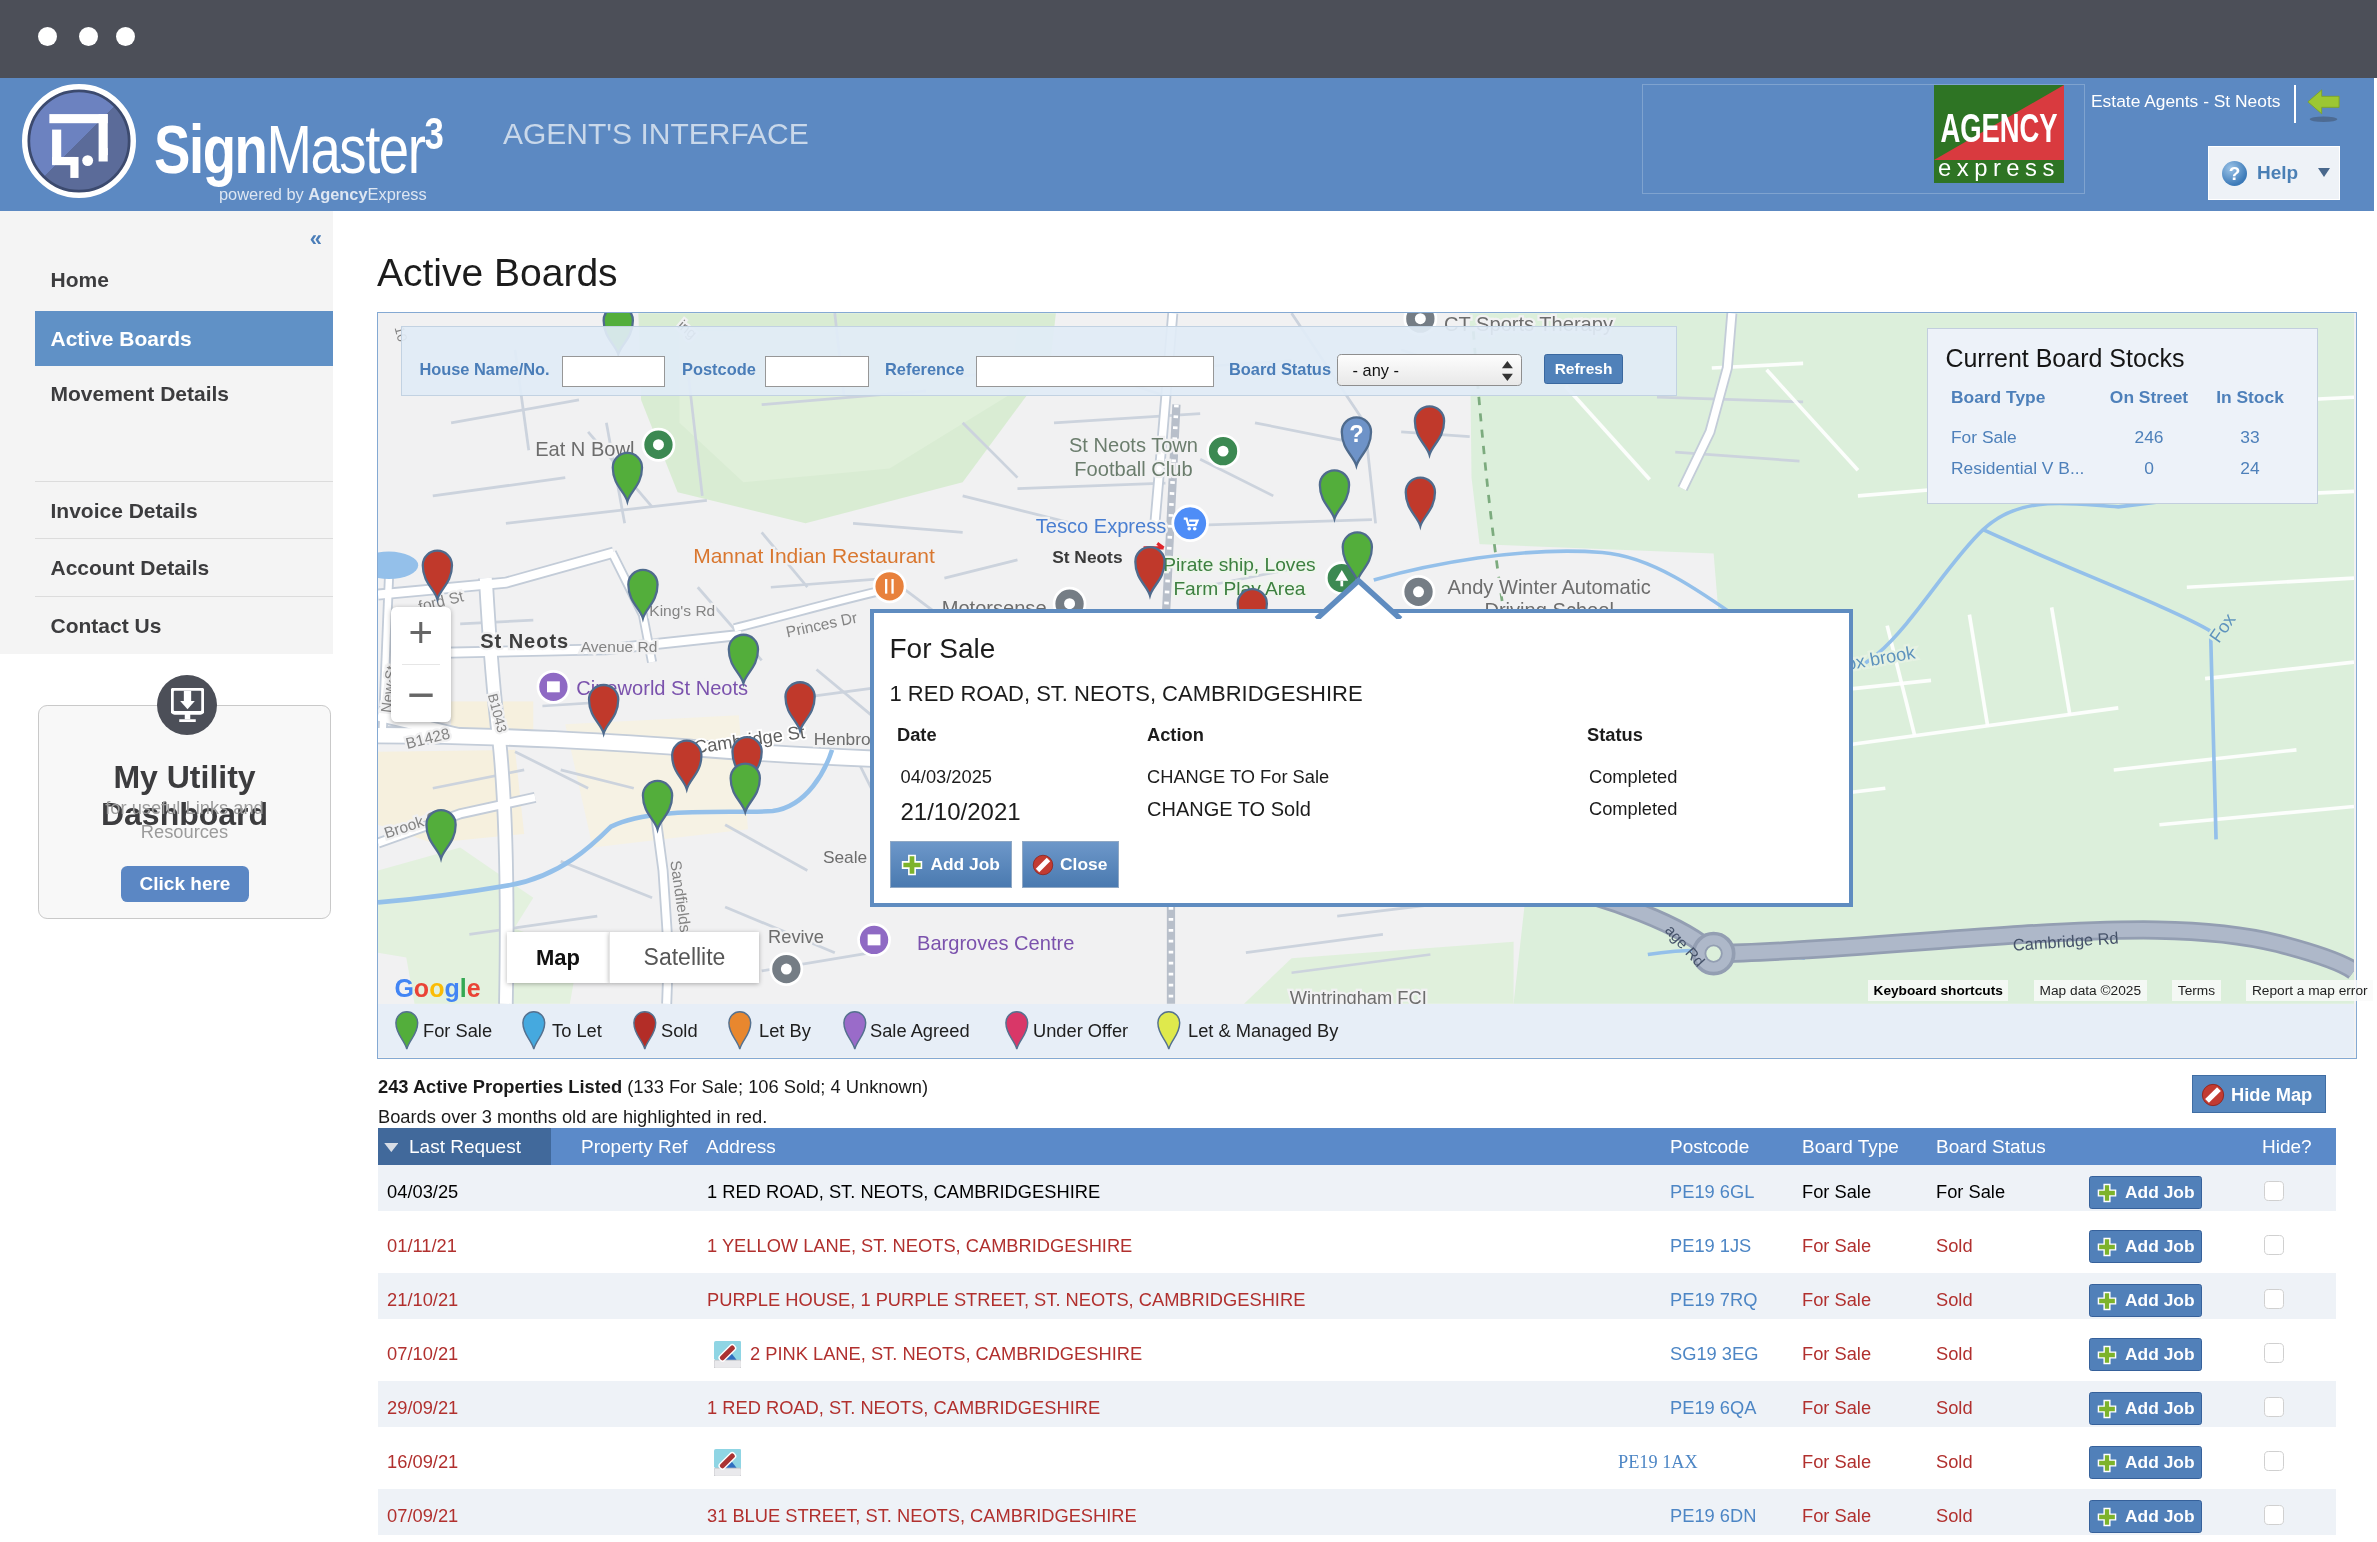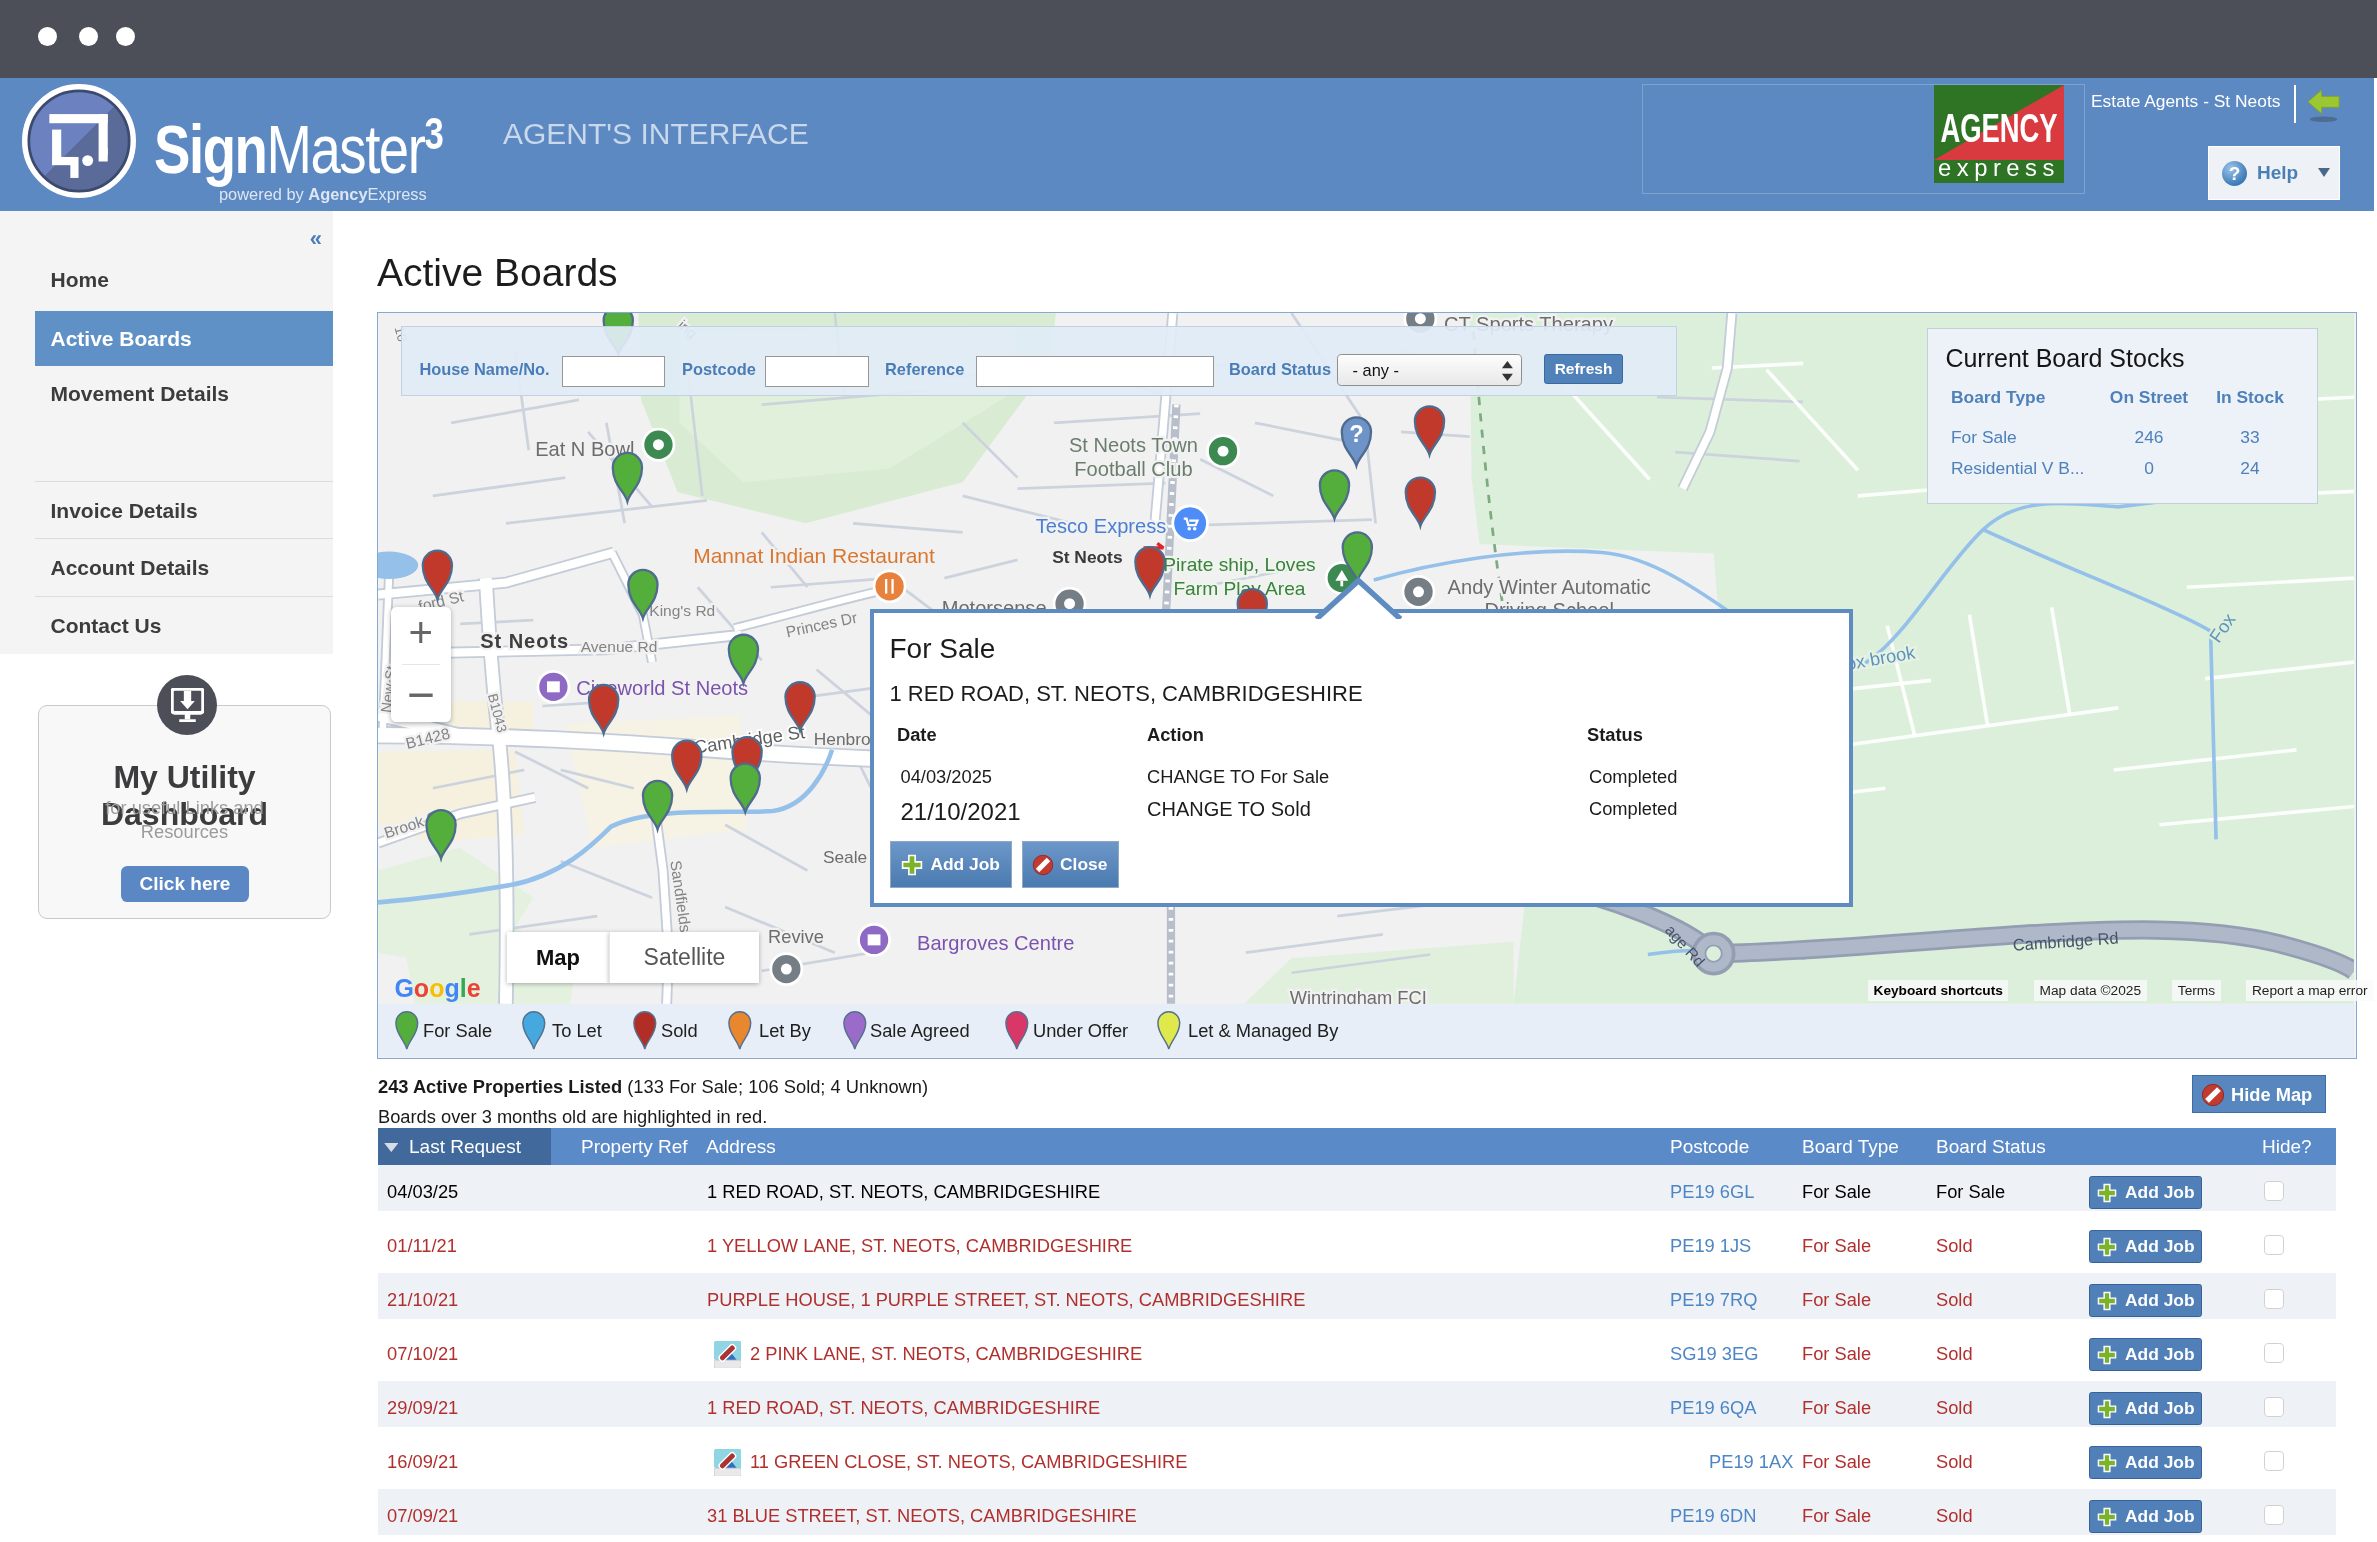--- a/index.html
+++ b/index.html
@@ -637,22 +637,21 @@
 <div class="cbx"></div>
 </div>
 <div class="row" style="top:307px;">
 <div class="cell red" style="left:9.1px;">16/09/21</div>
 <svg class="abs" style="left:336px; top:13.7px;" width="27.4" height="27.4" viewBox="0 0 30 30">
           <rect x="0" y="0" width="30" height="21" rx="2" fill="#8fd5e4"></rect>
           <polygon points="5,21 15,8 25,21" fill="#2f6fc0"></polygon>
           <rect x="0" y="21" width="30" height="9" rx="2" fill="#e9e9ec" stroke="#c4c4c8" stroke-width="1"></rect>
           <rect x="12" y="2" width="7" height="22" rx="3" fill="#a33" transform="rotate(45 15 12)" stroke="#fff" stroke-width="1.5"></rect>
         </svg>
-<div class="cell red" style="left:372px;">11 GREEN CLOSE, ST. NEOTS, CAMBRIDGESHIRE</div>
-<div class="cell blue" style="left:1331px;">PE19 1AX</div>
+<div class="cell blue" style="left:1240px;font-family:Liberation Serif, serif;">PE19 1AX</div>
 <div class="cell red" style="left:1424px;">For Sale</div>
 <div class="cell red" style="left:1558px;">Sold</div>
 <div class="addjob"><svg class="abs" style="left:7.3px; top:6.4px;" width="20" height="20" viewBox="0 0 28 28">
             <path d="M10 2 h8 v8 h8 v8 h-8 v8 h-8 v-8 h-8 v-8 h8 Z" fill="#7db32b" stroke="#fff" stroke-width="2"></path>
           </svg><span style="margin-left:35px;">Add Job</span></div>
 <div class="cbx"></div>
 </div>
 <div class="row alt" style="top:361px;">
 <div class="cell red" style="left:9.1px;">07/09/21</div>
 <div class="cell red" style="left:329px;">31 BLUE STREET, ST. NEOTS, CAMBRIDGESHIRE</div>

